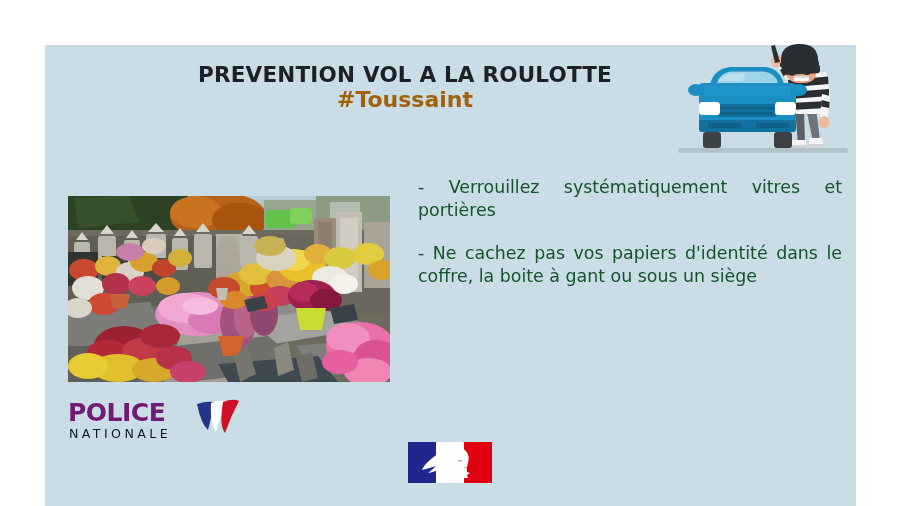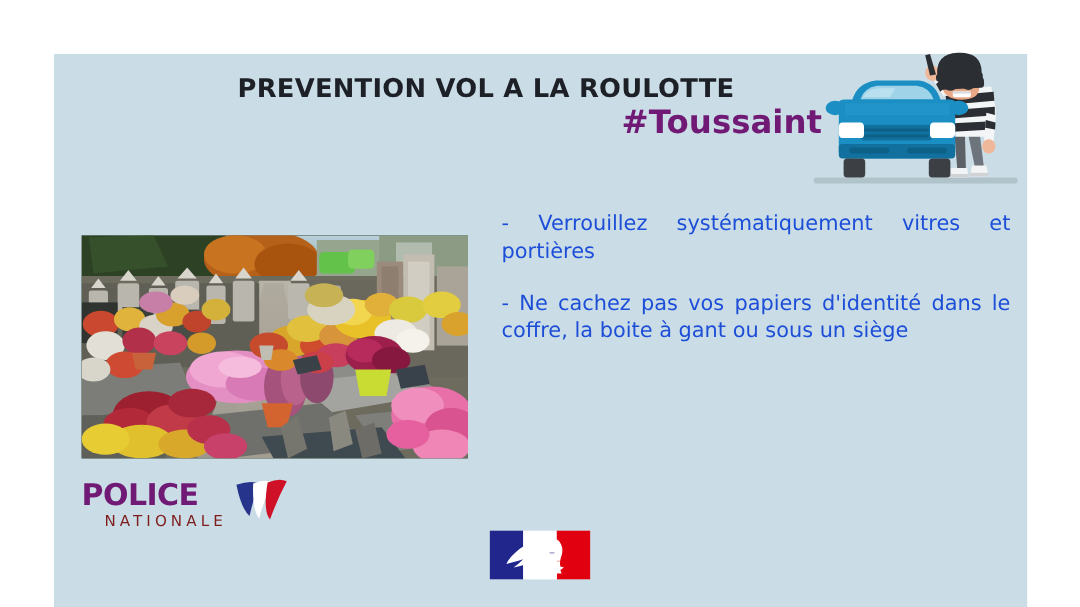--- a/index.html
+++ b/index.html
@@ -29,24 +29,23 @@
     font-weight:bold;
     font-size:21.5px;
     letter-spacing:0.2px;
     color:#1d2026;
     line-height:1.12;
     white-space:nowrap;
   }
   .title-line2{
     font-family:"DejaVu Sans", sans-serif;
     font-weight:bold;
-    font-size:27px;
-    color:#701a75;
+    font-size:22px;
+    color:#a16207;
     line-height:1.2;
-    text-align:right;
   }
 
   
   .illustration{
     position:absolute;
     left:625px;top:-5px;
     width:190px;height:125px;
   }
 
   
@@ -62,21 +61,21 @@
   
   .bullets{
     position:absolute;
     left:373px;top:131px;
     width:424px;
   }
   .bullet{
     font-family:"DejaVu Sans", sans-serif;
     font-size:17.4px;
     line-height:1.33;
-    color:#1d4ed8;
+    color:#14532d;
     text-align:justify;
     text-justify:inter-word;
     margin-bottom:20px;
   }
   .bullet:last-child{margin-bottom:0;margin-top:15px;}
   .bullet > span{display:inline;}
 
   
   .police-logo{
     position:absolute;
@@ -91,24 +90,24 @@
     color:#701a75;
     line-height:1;
     position:absolute;
     left:0;top:0;
   }
   .nationale-word{
     font-family:"DejaVu Sans", sans-serif;
     font-weight:normal;
     font-size:12.6px;
     letter-spacing:3.4px;
-    color:#7f1d1d;
+    color:#0f172a;
     line-height:1;
     position:absolute;
-    left:1px;top:28px;margin-left:18px;
+    left:1px;top:28px;
   }
   .flame{
     position:absolute;
     left:127px;top:-2px;
     width:46px;height:36px;
   }
 
   
   .marianne{
     position:absolute;

